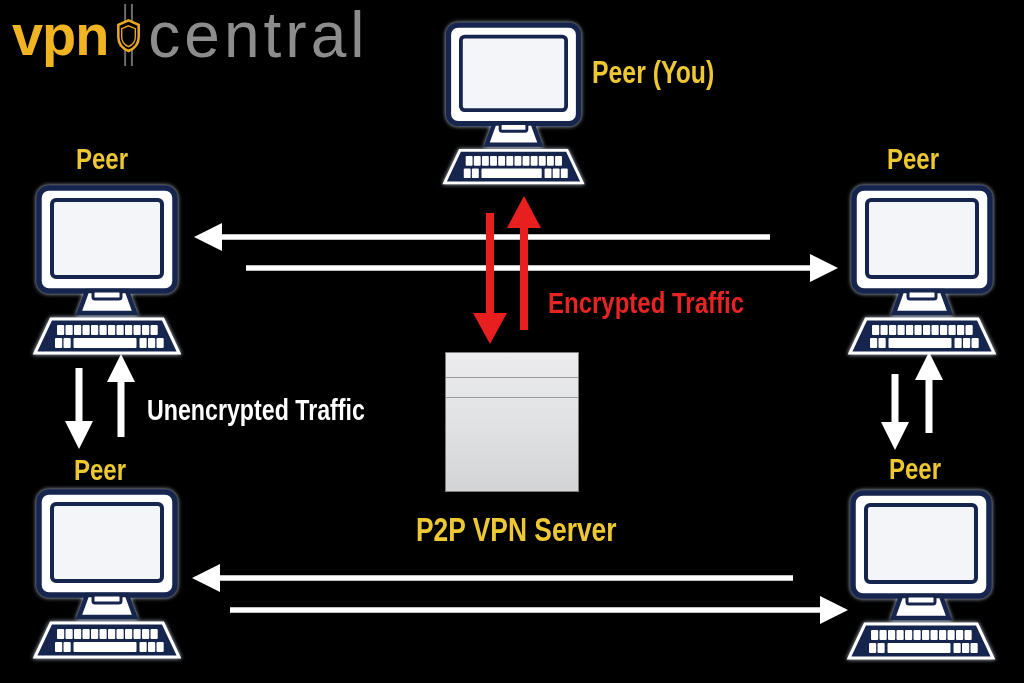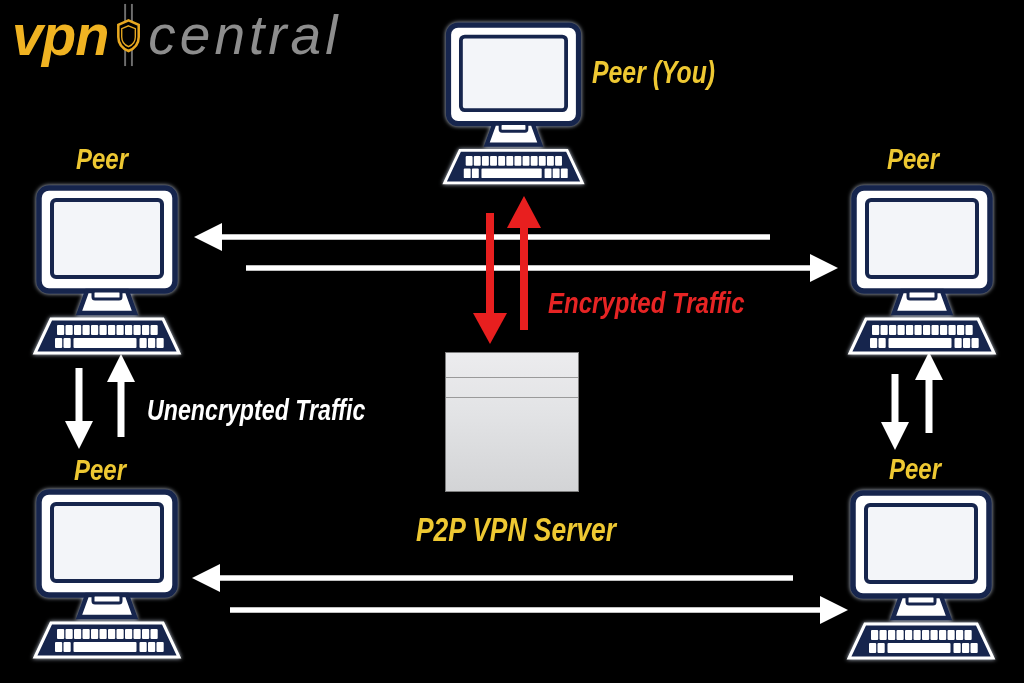--- a/index.html
+++ b/index.html
@@ -1,29 +1,28 @@
 <!DOCTYPE html>
 <html><head>
 <meta charset="utf-8">
 <style>
   html,body{margin:0;padding:0;background:#000;}
   .canvas{
     position:relative;width:1024px;height:683px;background:#000;overflow:hidden;
     font-family:"Liberation Sans", sans-serif;
-    font-style:italic;
   }
   
   .logo{position:absolute;left:12px;top:2px;height:66px;display:flex;align-items:center;}
   .logo-vpn{
     color:#f0b322;font-size:57px;font-weight:bold;letter-spacing:-1px;line-height:1;
     transform:scaleX(0.98);transform-origin:0 50%;
   }
   .logo-divider{width:34px;height:66px;margin:0 2px;}
   .logo-central{
-    color:#8d8d8d;font-size:55px;font-weight:normal;letter-spacing:4px;line-height:1;
+    color:#8d8d8d;font-size:64px;font-weight:normal;letter-spacing:4px;line-height:1;
   }
   
   .computer{position:absolute;filter:drop-shadow(0 0 2px rgba(225,235,255,.85));}
   .pc-top{left:437px;top:22px;width:153px;height:163px;}
   .pc-tl{left:27px;top:185px;width:160px;height:170px;}
   .pc-tr{left:842px;top:185px;width:160px;height:170px;}
   .pc-bl{left:27px;top:489px;width:160px;height:170px;}
   .pc-br{left:841px;top:490px;width:160px;height:170px;}
   
   .lbl{

